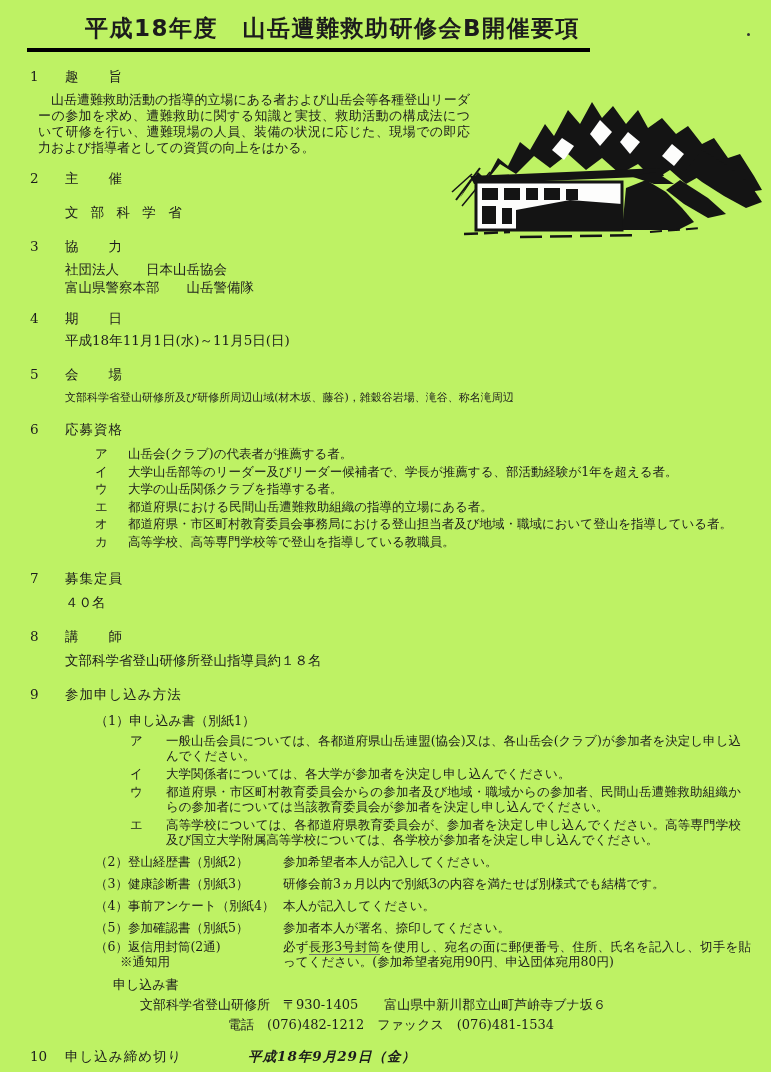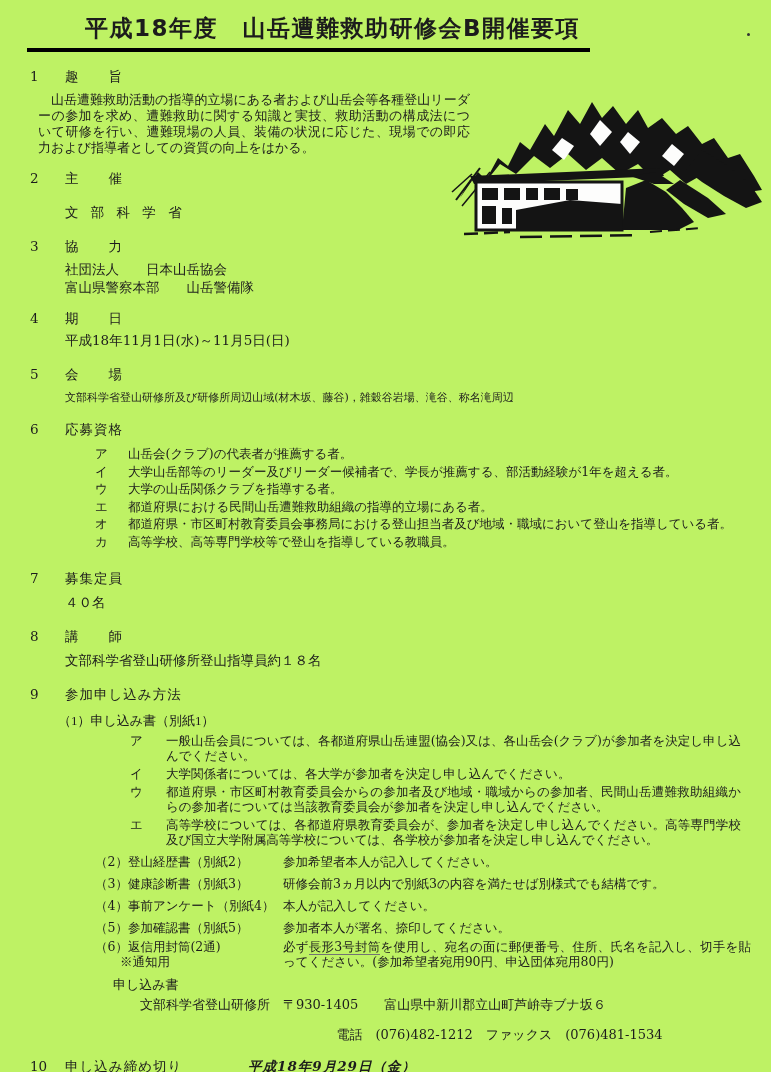--- a/index.html
+++ b/index.html
@@ -38,33 +38,33 @@
     text-align:justify;
   }
   .illustration { position:absolute; left:450px; top:-12px; width:318px; height:160px; }
 
   .coop-line { margin-left:65px; font-size:13.5px; line-height:18px; white-space:pre; }
 
   .qual-item { display:flex; margin-left:95px; font-size:12.5px; line-height:17.5px; }
   .qual-marker { width:33px; flex:0 0 33px; }
   .qual-text { white-space:nowrap; }
 
-  .apply-sub { margin-left:58px; font-size:13px;font-family:Liberation Serif, serif; }
+  .apply-sub { margin-left:95px; font-size:13px; }
   .apply-item { display:flex; margin-left:130px; font-size:12.5px; line-height:15px; margin-top:3px; }
   .apply-marker { width:36px; flex:0 0 36px; }
   .apply-text { width:575px; text-align:justify; }
 
   .doc-row { display:flex; margin-left:95px; font-size:12.5px; line-height:15px; margin-top:7px; }
   .doc-label { width:188px; flex:0 0 188px; white-space:pre-line; }
   .doc-desc { width:468px; text-align:justify; }
   .u { border-bottom:1px solid #737373; }
 
   .apply-to-label { margin-left:113px; font-size:13px; margin-top:7px; }
   .apply-to-line1 { margin-left:140px; font-size:13px; margin-top:2px; white-space:pre; }
-  .apply-to-line2 { margin-left:228px; font-size:13px; margin-top:12px; white-space:pre;text-align:center; }
+  .apply-to-line2 { margin-left:228px; font-size:13px; margin-top:2px; white-space:pre; }
 
   .deadline-row { display:flex; margin-left:30px; margin-top:14px; font-size:13.5px; }
   .deadline-label { width:218px; flex:0 0 218px; display:flex; }
   .deadline-date { font-weight:bold; letter-spacing:1px;font-style:italic; }
 
   .mt16 { margin-top:16px; } .mt14 { margin-top:14px; }
   .mt12 { margin-top:12px; } .mt8 { margin-top:8px; } .mt6 { margin-top:6px; }
   .mt4 { margin-top:4px; } .mt20 { margin-top:20px; }
 </style>
 </head>

